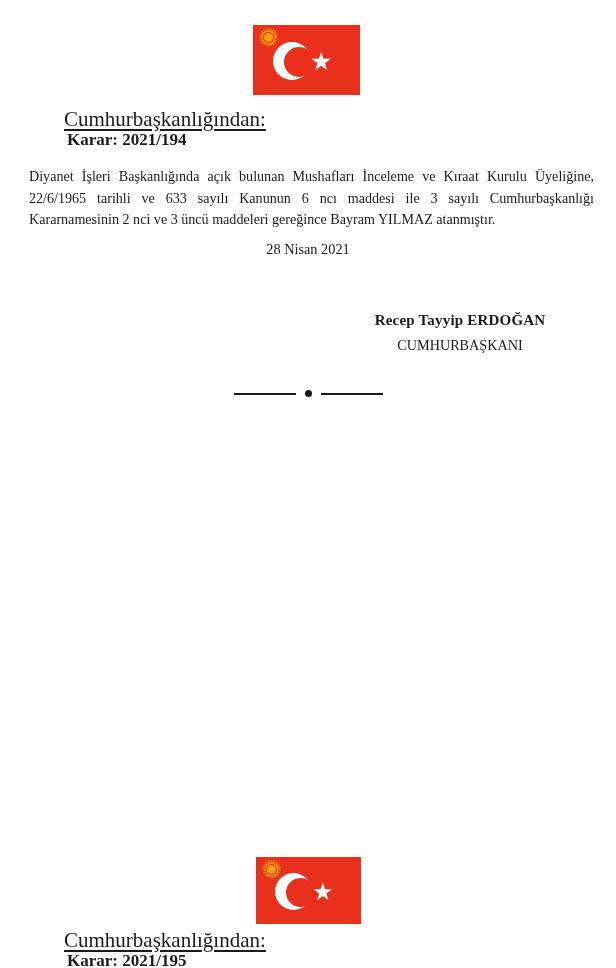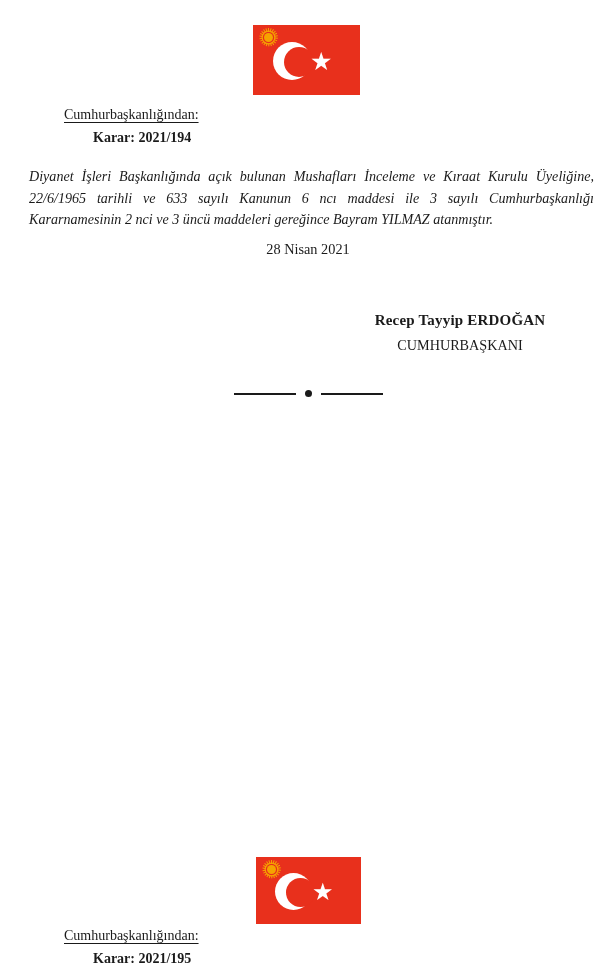--- a/index.html
+++ b/index.html
@@ -95,44 +95,43 @@
   }
 
   
   .decree { position: absolute; left: 0; width: 616px; }
   .decree-1 { top: 0; }
   .decree-2 { top: 416px; }
 
   .dept-heading {
     position: absolute;
     left: 64px;
-    font-size: 14px;
+    font-size: 21px;
     text-decoration: underline;
     text-underline-offset: 2.5px;
     white-space: nowrap;
   }
   .karar-line {
     position: absolute;
     left: 67px;
-    font-size: 14px;
+    font-size: 17px;
     font-weight: bold;
     white-space: nowrap;
-    margin-left: 26px;
   }
 
   .body-text {
     position: absolute;
     left: 29px;
     width: 565px;
     font-size: 14.1px;
     line-height: 21.5px;
     text-align: justify;
     text-justify: inter-word;
   }
-  .body-text.last-line-left { text-align-last: left; font-style: italic; }
+  .body-text.last-line-left { text-align-last: left; }
 
   .date-line {
     position: absolute;
     left: 0;
     width: 616px;
     text-align: center;
     font-size: 14.3px;
   }
 
   .sign-name {

